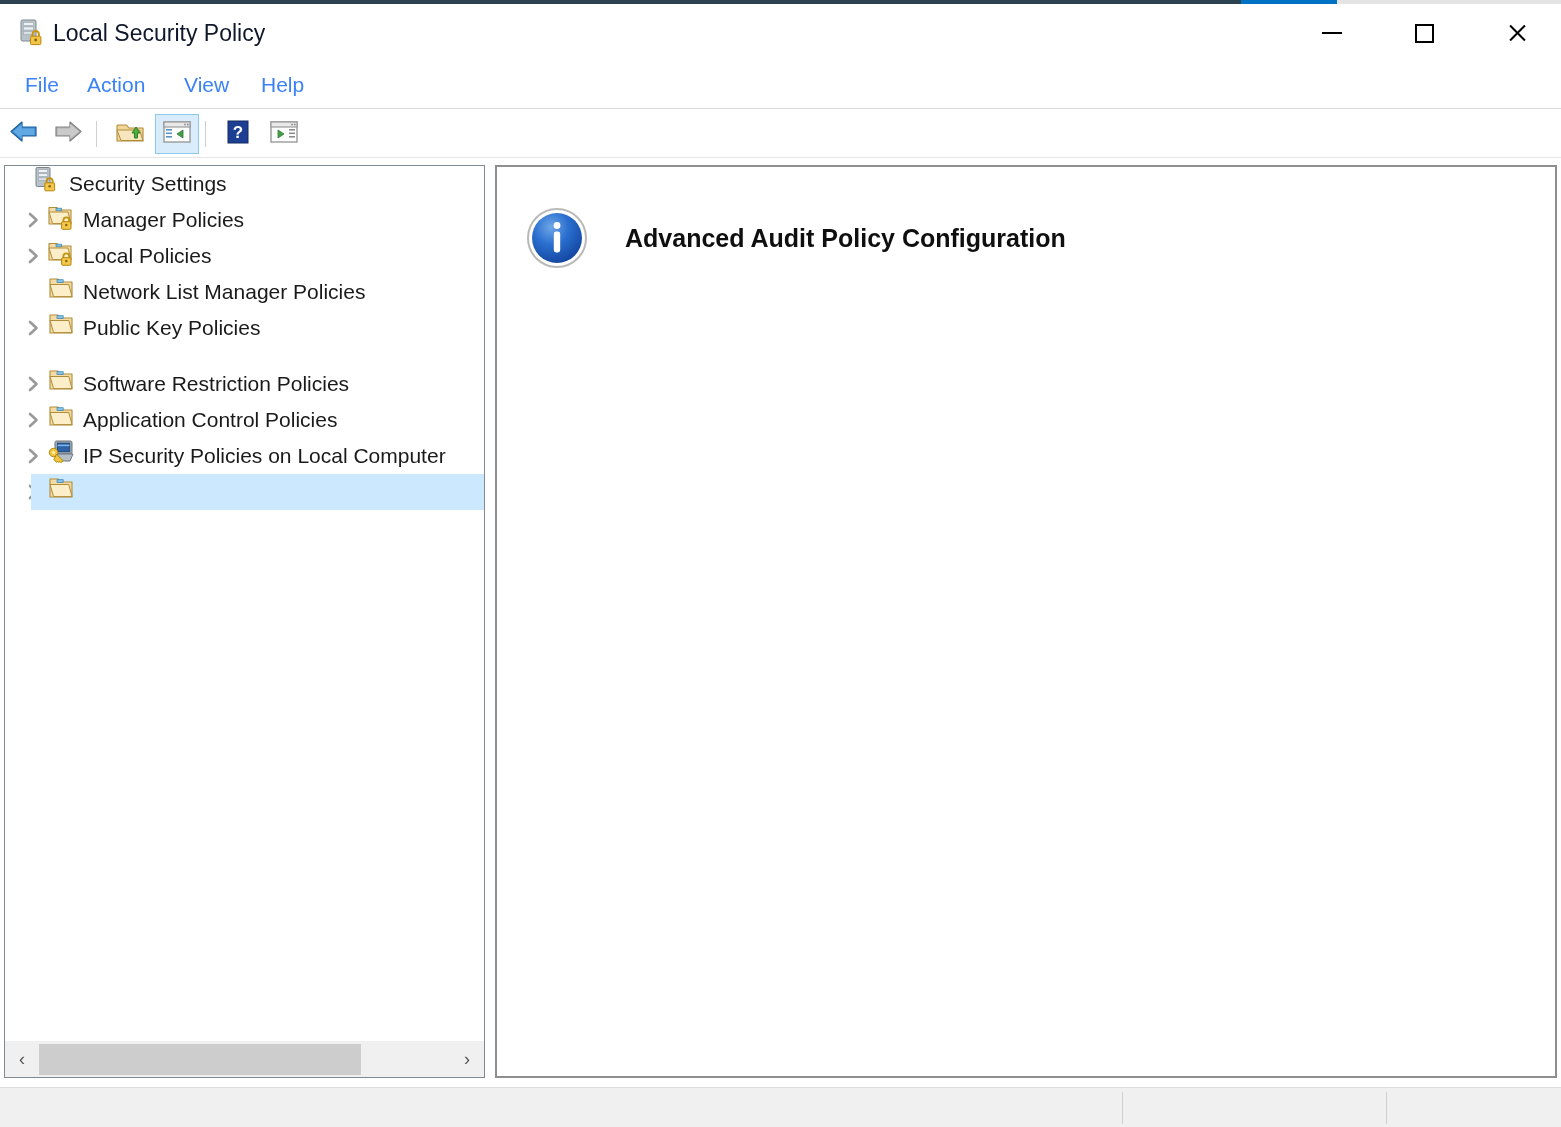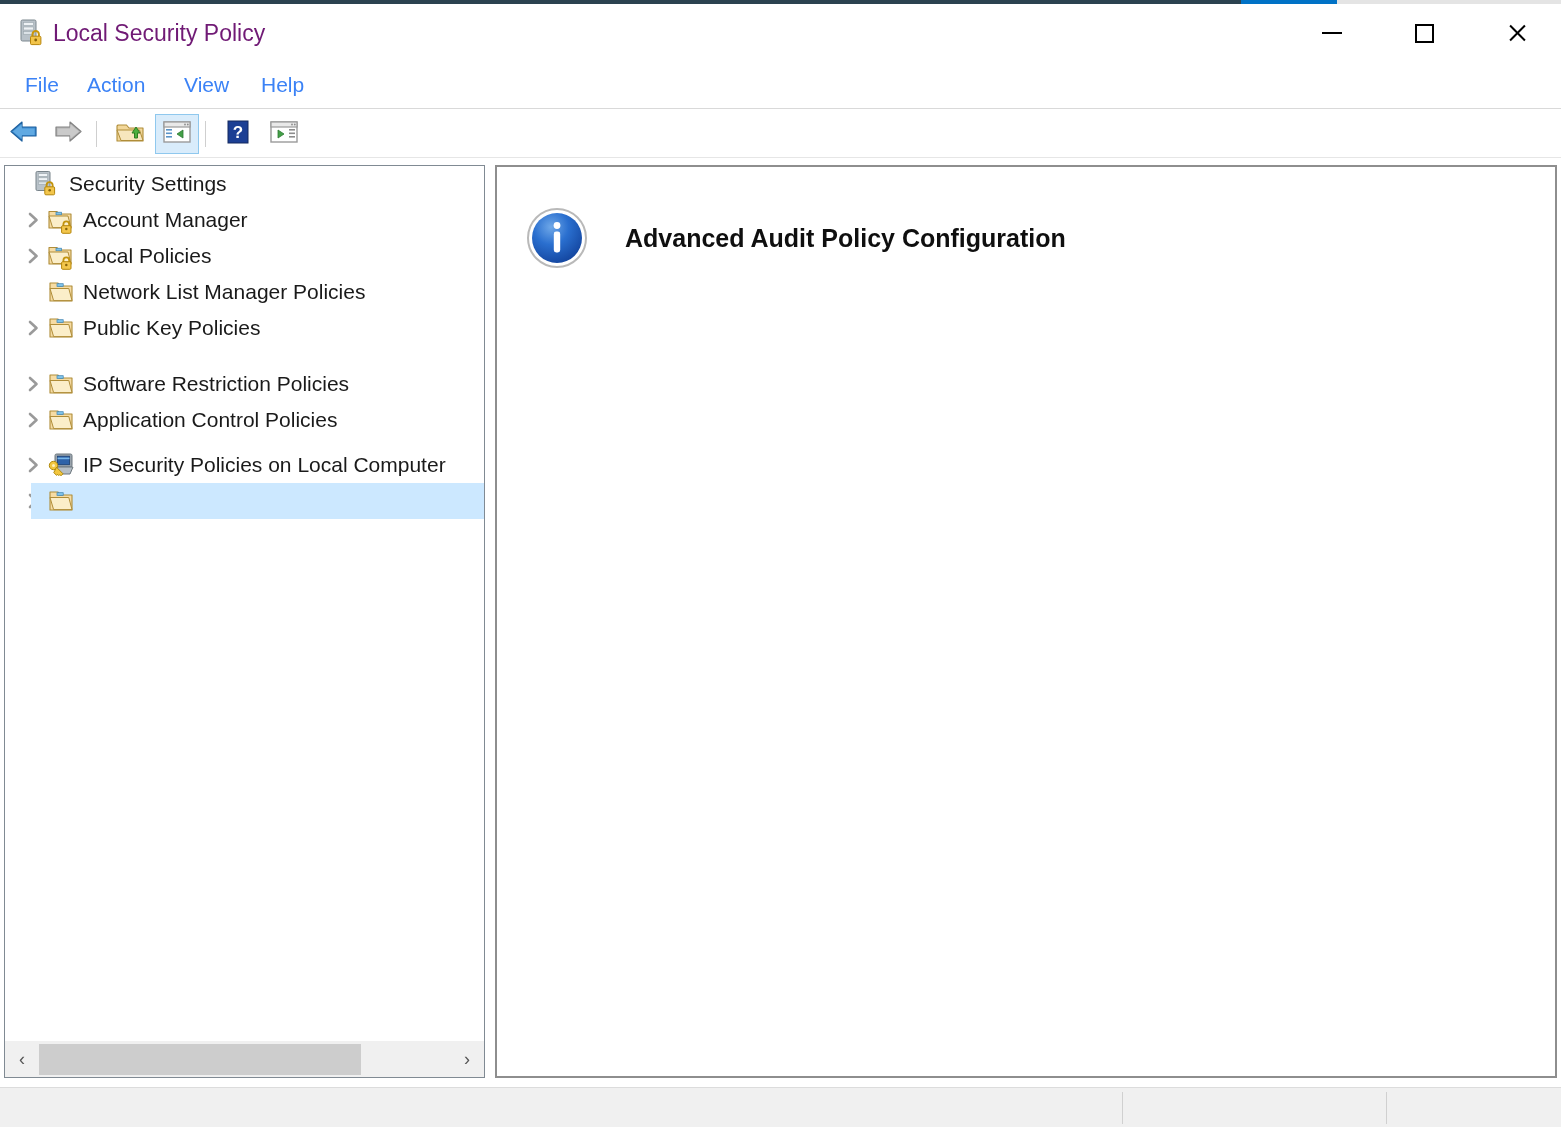--- a/index.html
+++ b/index.html
@@ -40,21 +40,21 @@
     position: absolute; top: 4px; left: 0;
     width: 1561px; height: 58px;
     background: #ffffff;
   }
   .title-icon {
     position: absolute; left: 17px; top: 14px;
     width: 30px; height: 30px;
   }
   .title-text {
     position: absolute; left: 53px; top: 14px;
-    font-size: 23px; color: #701a75;
+    font-size: 23px; color: #0f172a;
     line-height: 30px;
     white-space: nowrap;
   }
   .win-btn {
     position: absolute; top: 0;
     width: 62px; height: 58px;
     display: flex; align-items: center; justify-content: center;
     cursor: default;
   }
   .win-min  { left: 1301px; }
@@ -132,21 +132,21 @@
   }
   .tree-body {
     position: absolute; left: 0; top: 0;
     width: 479px; height: 876px;
     overflow: hidden;
     background: #ffffff;
   }
   .tree-row {
     position: relative;
     height: 36px;
-    display: flex; align-items: center;
+    display: flex; align-items: flex-start;
     white-space: nowrap;
     cursor: default;
   }
   .tree-row.selected > .row-hl {
     background: #cce8ff;
   }
   .row-hl {
     position: absolute; left: 0; top: 0; height: 36px;
     display: flex; align-items: center;
   }
@@ -382,21 +382,21 @@
               </svg>
             </span>
             <span class="node-icon"><svg width="28" height="28" viewBox="0 0 28 28">
                 <path d="M2 5.5 L2 22 L24 22 L24 8 L12 8 L10 5.5 Z" fill="#f6dca4" stroke="#b08d38" stroke-width="1.1" stroke-linejoin="round"></path>
                 <rect x="9" y="6.2" width="5.5" height="2.6" fill="#7fc3ea" stroke="#3d82b0" stroke-width="0.7"></rect>
                 <path d="M2 10 L5.6 21.6 L24 21.6 L21 10 Z" fill="#fbeec9" stroke="#b08d38" stroke-width="1"></path>
                 <path d="M16.4 20.2v-2a2.9 2.9 0 0 1 5.8 0v2" fill="none" stroke="#c2930c" stroke-width="1.8"></path>
                 <rect x="14.6" y="19.7" width="9.4" height="7.6" rx="1.1" fill="#f3c64c" stroke="#b5860b" stroke-width="1"></rect>
                 <circle cx="19.3" cy="23" r="1.25" fill="#8a6508"></circle>
               </svg></span>
-            <span class="node-label">Account Manager</span>
+            <span class="node-label">Manager Policies</span>
           </div>
           <div class="tree-row" style="padding-left: 14px;">
             <div class="row-hl" style="left: 40px; right: 0px;"></div>
             <span class="twisty">
               <svg width="13" height="18" viewBox="0 0 13 18">
                 <path d="M3 3 L9.5 9 L3 15" fill="none" stroke="#9a9a9a" stroke-width="2.6" stroke-linecap="round" stroke-linejoin="round"></path>
               </svg>
             </span>
             <span class="node-icon"><svg width="28" height="28" viewBox="0 0 28 28">
                 <path d="M2 5.5 L2 22 L24 22 L24 8 L12 8 L10 5.5 Z" fill="#f6dca4" stroke="#b08d38" stroke-width="1.1" stroke-linejoin="round"></path>
@@ -453,21 +453,21 @@
                 <path d="M3 3 L9.5 9 L3 15" fill="none" stroke="#9a9a9a" stroke-width="2.6" stroke-linecap="round" stroke-linejoin="round"></path>
               </svg>
             </span>
             <span class="node-icon"><svg width="28" height="28" viewBox="0 0 28 28">
                 <path d="M3 5 L3 23 L25 23 L25 8 L13 8 L11 5 Z" fill="#f6dca4" stroke="#b08d38" stroke-width="1.1" stroke-linejoin="round"></path>
                 <rect x="10" y="5.7" width="6.2" height="2.8" fill="#7fc3ea" stroke="#3d82b0" stroke-width="0.7"></rect>
                 <path d="M3 10.5 L6.6 22.6 L25 22.6 L21.8 10.5 Z" fill="#fbeec9" stroke="#b08d38" stroke-width="1"></path>
               </svg></span>
             <span class="node-label">Application Control Policies</span>
           </div>
-          <div class="tree-row" style="padding-left: 14px; margin-top: 9px;">
+          <div class="tree-row" style="padding-left: 14px;">
             <div class="row-hl" style="left: 40px; right: 0px;"></div>
             <span class="twisty">
               <svg width="13" height="18" viewBox="0 0 13 18">
                 <path d="M3 3 L9.5 9 L3 15" fill="none" stroke="#9a9a9a" stroke-width="2.6" stroke-linecap="round" stroke-linejoin="round"></path>
               </svg>
             </span>
             <span class="node-icon"><svg width="28" height="28" viewBox="0 0 28 28">
                 <rect x="8" y="3" width="17" height="13" rx="1.5" fill="#9aa4ad" stroke="#6d777e" stroke-width="1"></rect>
                 <rect x="10.5" y="5.2" width="12" height="8.5" fill="#2e62a8" stroke="#1b3f72" stroke-width="0.8"></rect>
                 <rect x="10.5" y="6.6" width="12" height="1.6" fill="#78b6e8"></rect>

